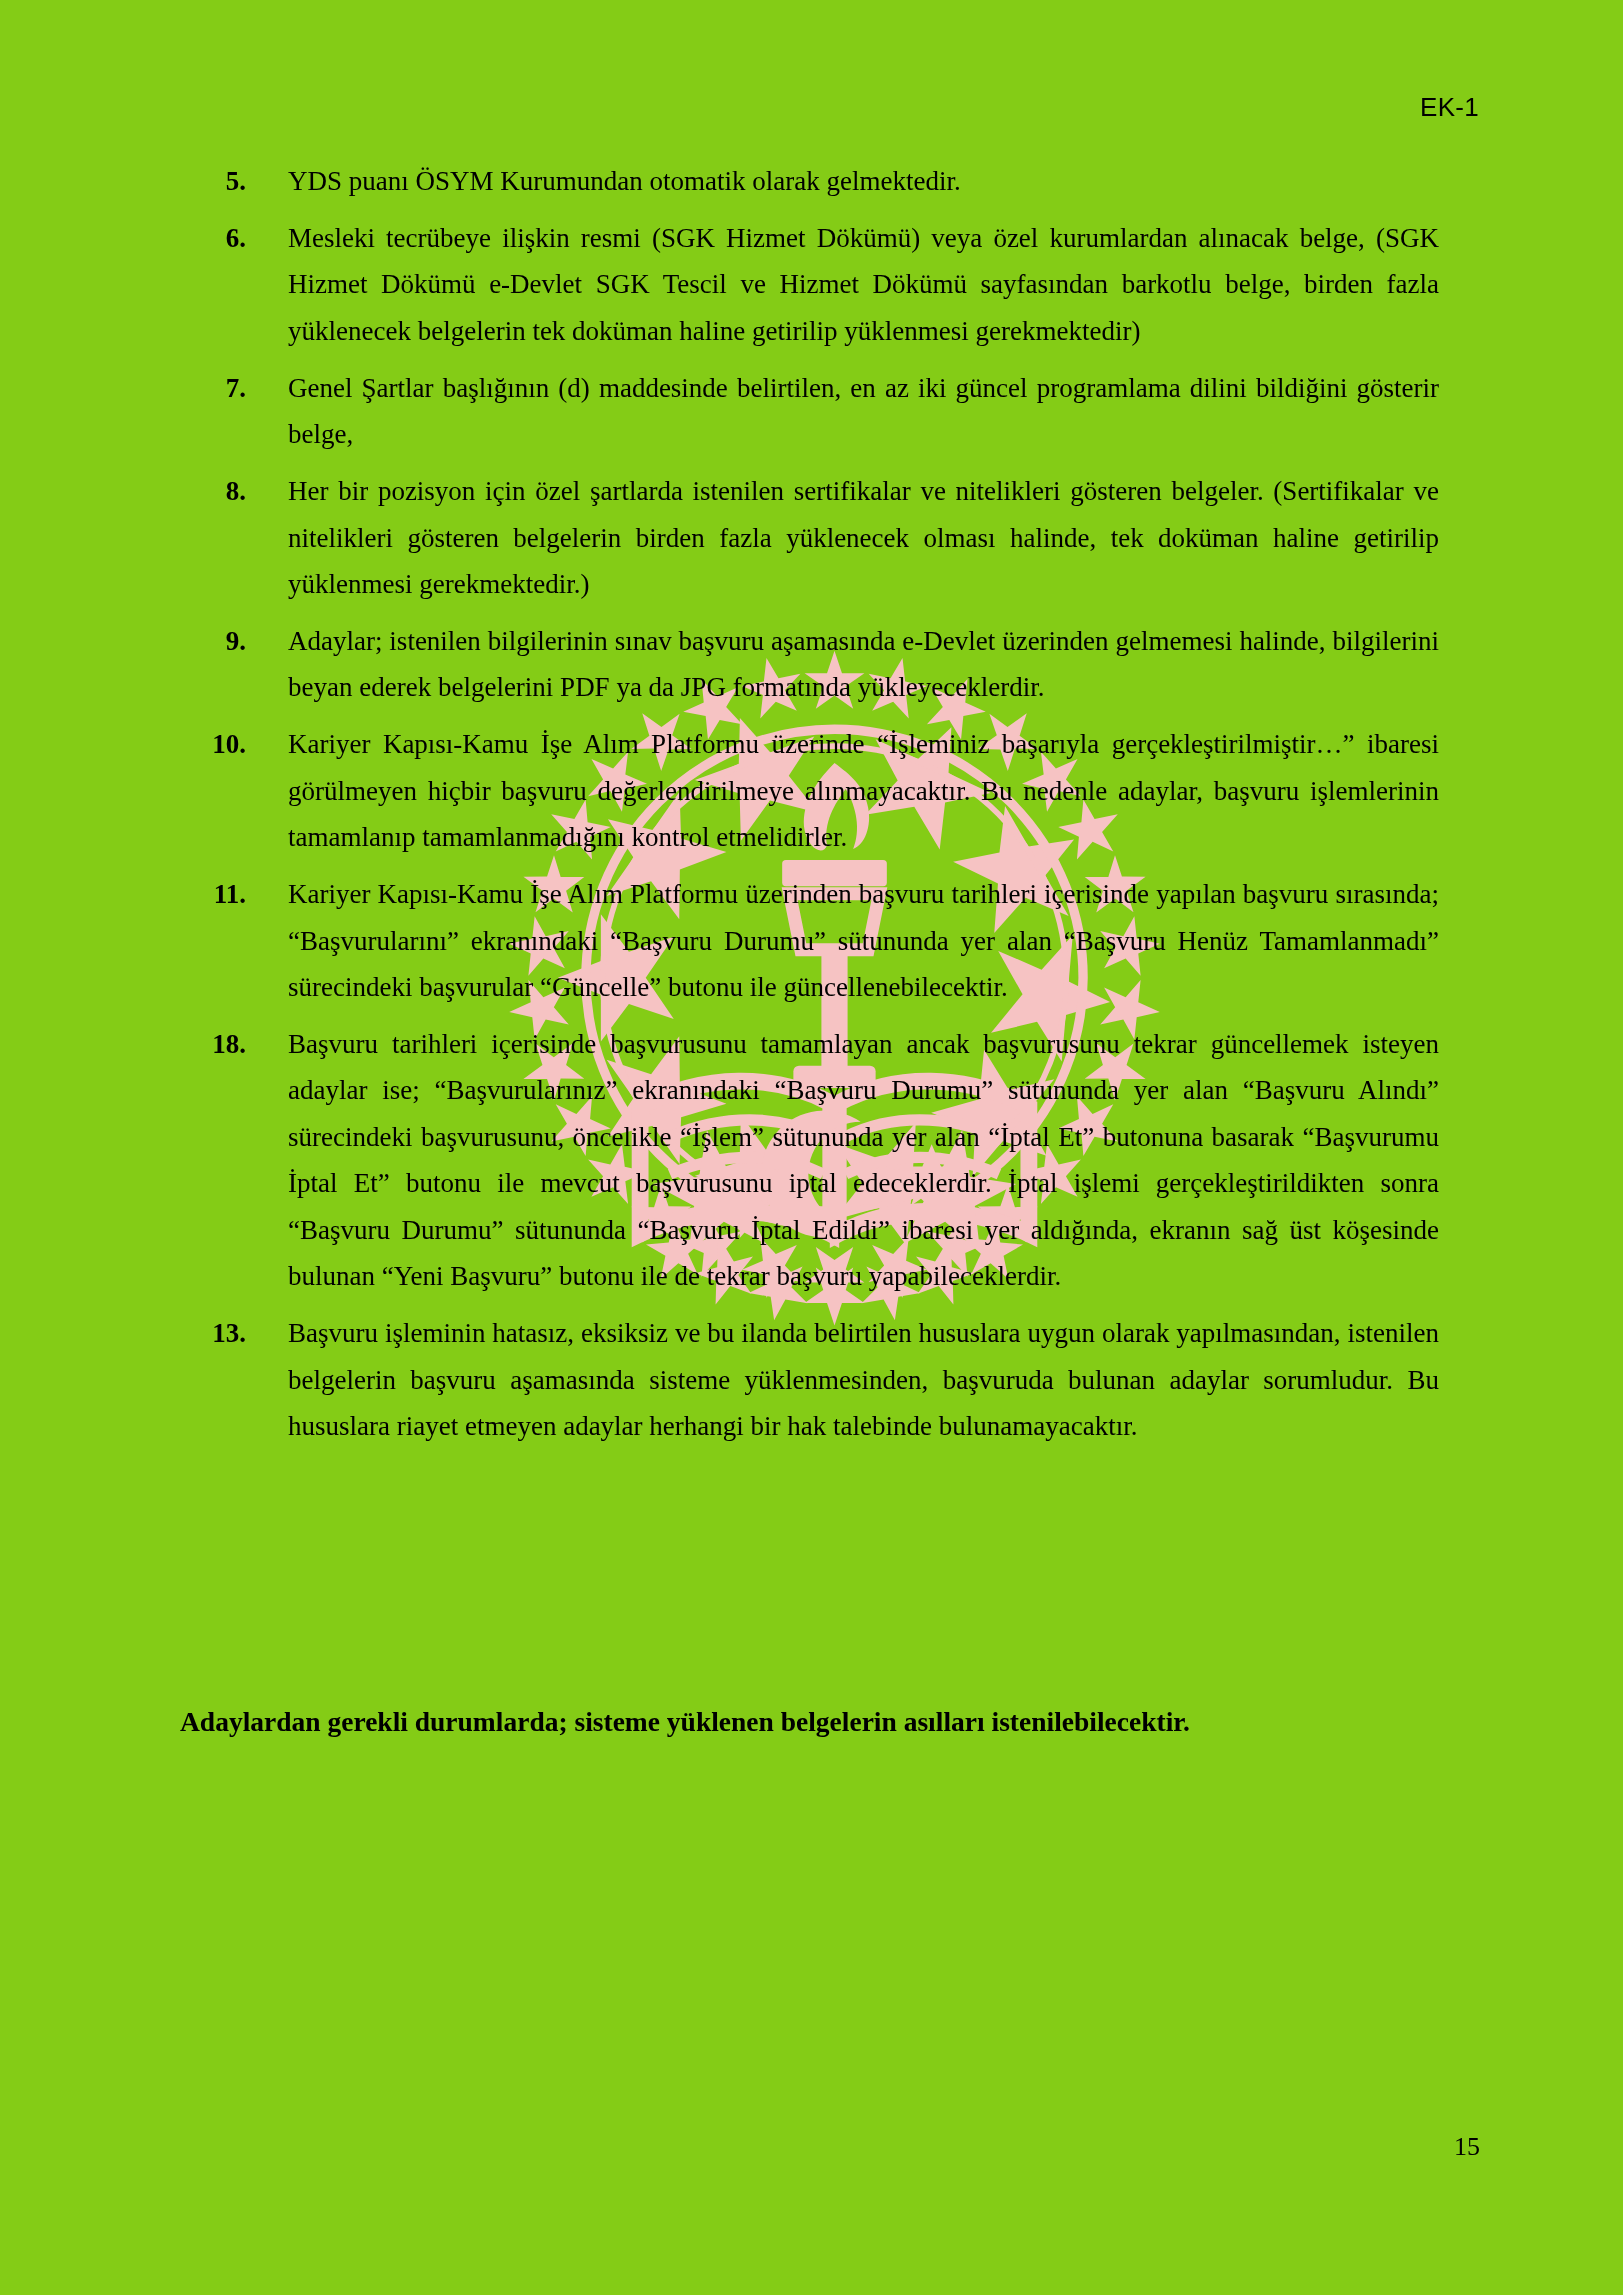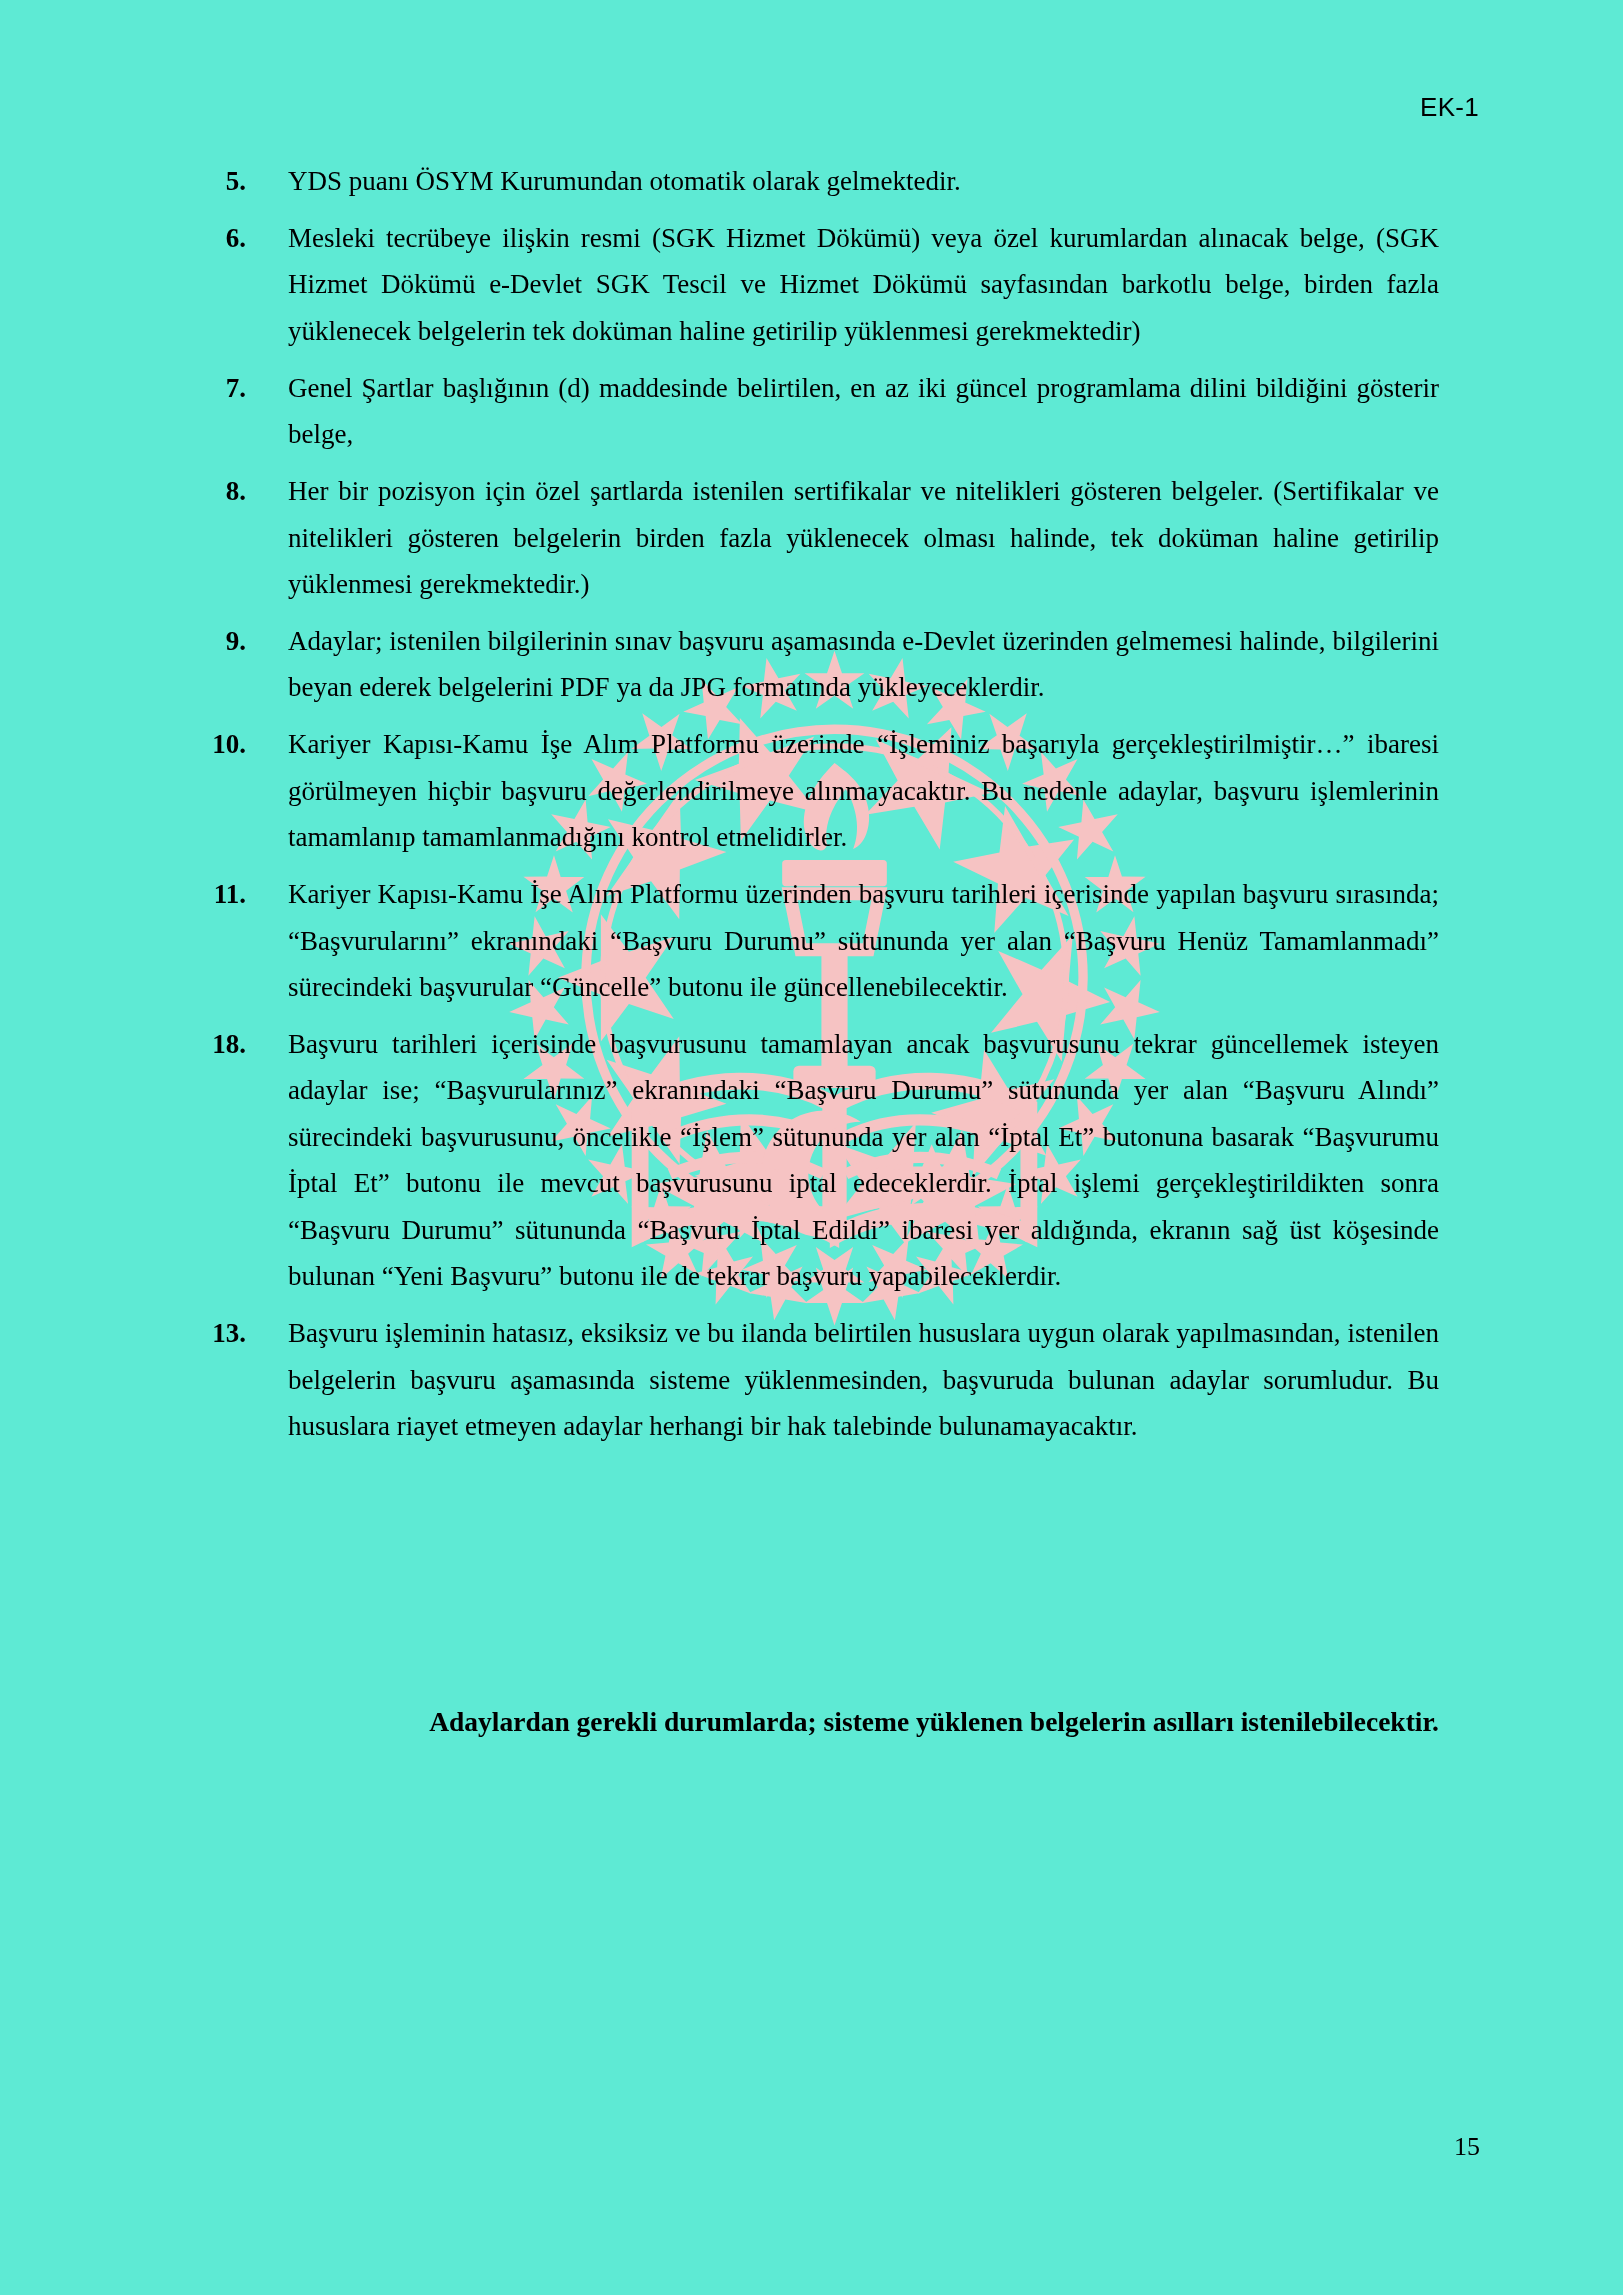--- a/index.html
+++ b/index.html
@@ -13,21 +13,21 @@
     position: relative;
     overflow: hidden;
     font-family: "Liberation Serif", "DejaVu Serif", serif;
     color: #000000;
   }
 
   
   .page {
     position: absolute;
     inset: 0;
-    background: #5eead4;
+    background: #84cc16;
   }
 
   
   .watermark {
     position: absolute;
     left: 458px;
     top: 576px;
     width: 753px;
     height: 785px;
     z-index: 0;
@@ -89,27 +89,27 @@
     line-height: 1.72;
   }
 
   .item-text {
     display: block;
     margin-left: 32px;
   }
 
   .closing-statement {
     position: absolute;
-    left: 196px;
+    left: 180px;
     top: 1700px;
     width: 1243px;
     font-size: 27.5px;
     font-weight: bold;
     line-height: 1.6;
-    text-align: right;
+    text-align: left;
     z-index: 2;
     font-family: Liberation Serif, serif;
   }
 
   
   .page-number {
     position: absolute;
     right: 143px;
     top: 2132px;
     font-family: Liberation Serif, serif;

